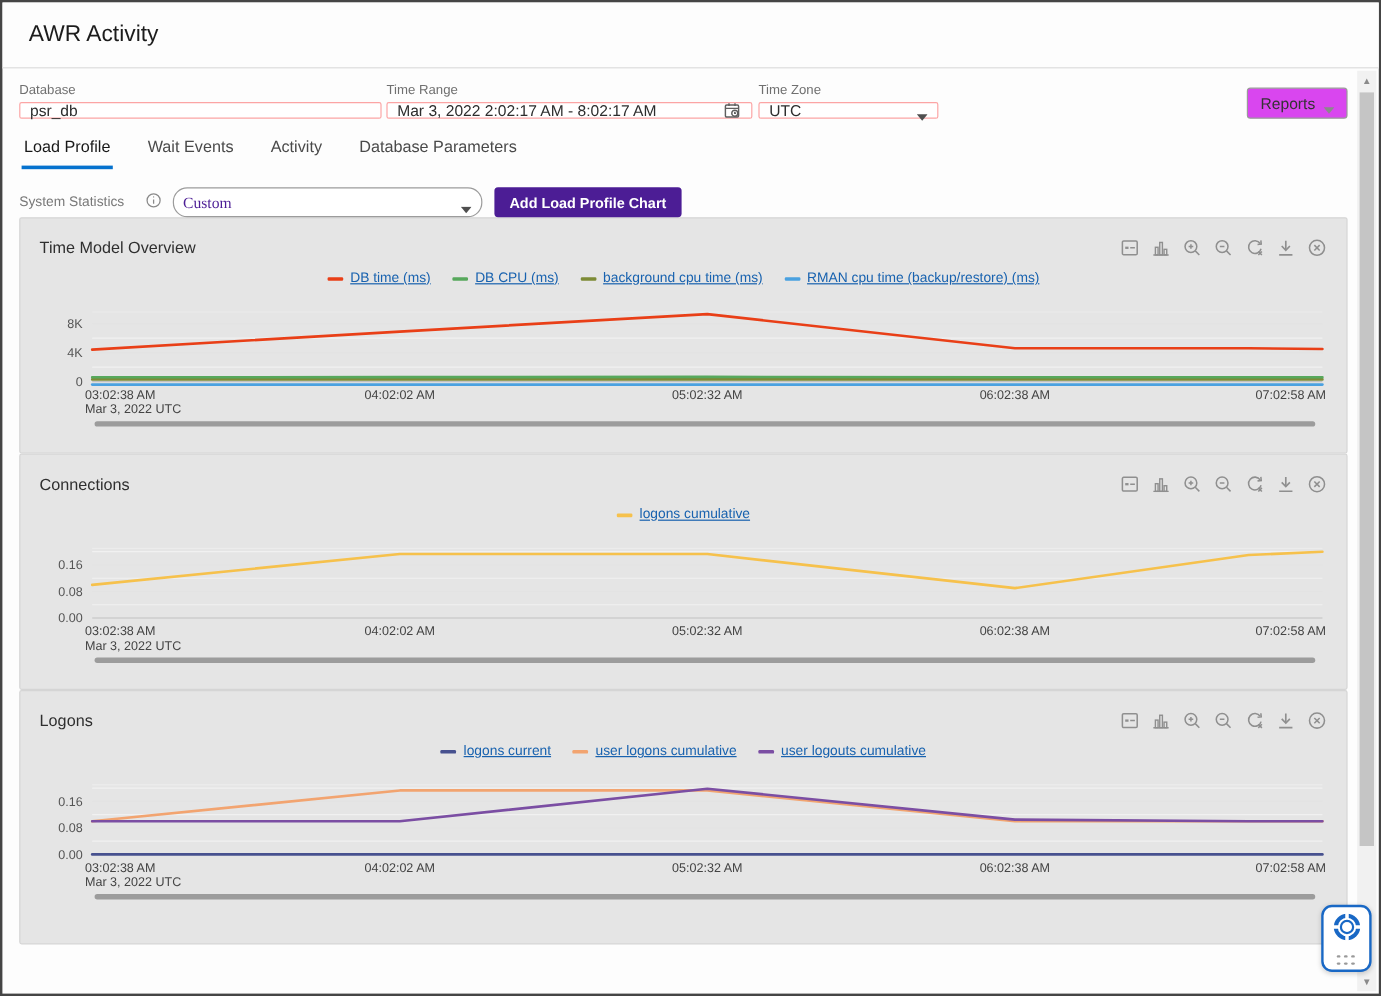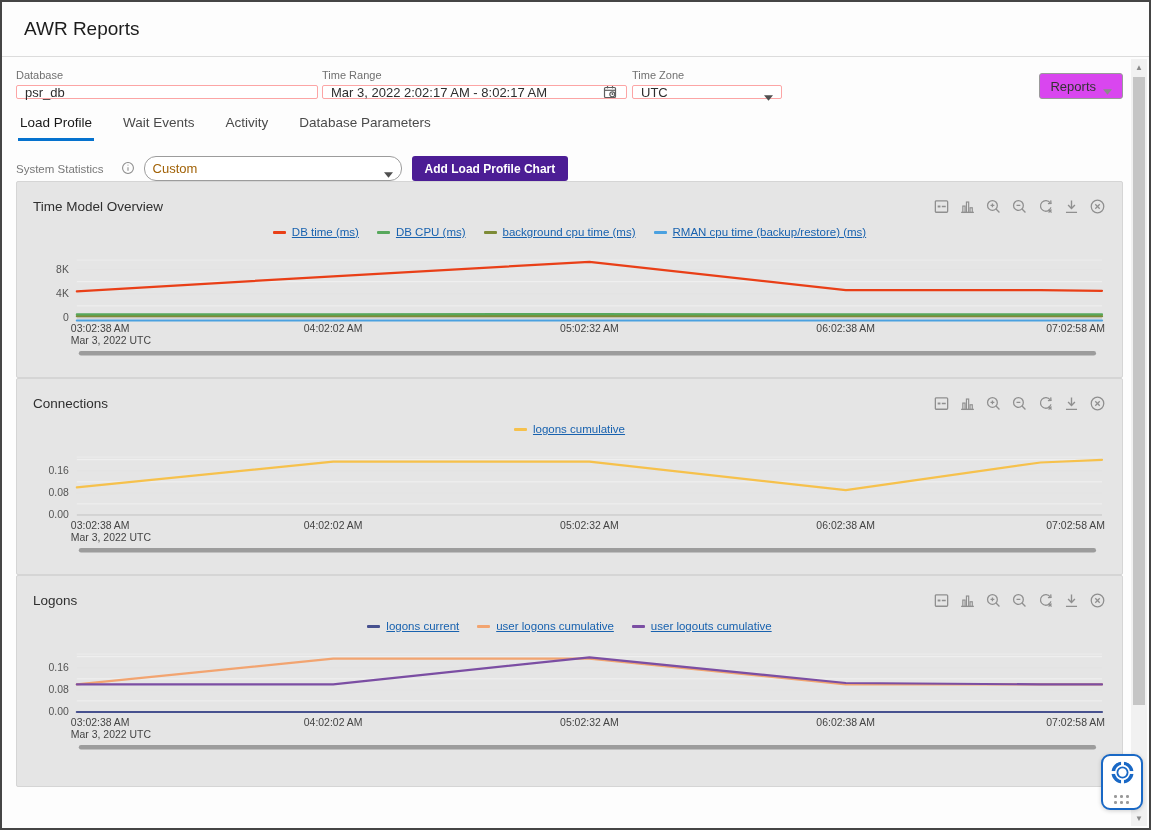--- a/index.html
+++ b/index.html
@@ -31,21 +31,21 @@
   .caret { width:9px; height:6px; display:inline-block; }
   
   .tabs { display:flex; margin-top:12px; padding-left:2px; }
   .tab { margin-right:27px; padding:4px 2px 8px; font-size:13.5px; color:#4a4a4a; cursor:pointer;
     border-bottom:3px solid transparent; }
   .tab.active { color:#181818; border-bottom-color:#0572ce; }
   
   .stats-row { display:flex; align-items:center; margin-top:15px; }
   .stats-label { font-size:11.5px; color:#787878; display:flex; align-items:center; gap:17px; }
   .select-box { width:258px; height:25px; border:1px solid #9c9c9c; border-radius:12px; background:#fff;
-    display:flex; align-items:center; padding:0 8px; font-size:13px; color:#a16207; margin-left:9px; cursor:pointer; }
+    display:flex; align-items:center; padding:0 8px; font-size:13px; color:#4c1d95; margin-left:9px; cursor:pointer;font-family:Liberation Serif, serif; }
   .btn-primary { margin-left:10px; height:25px; background:#4c1d95; border:none; border-radius:3px;
     color:#fff; font-weight:bold; font-size:12px; padding:0 13px; cursor:pointer; }
   
   .card { border:1px solid #d5d5d5; border-radius:2px; background:#e5e5e5; margin-top:0;
     height:197px; padding:13px 16px 8px; overflow:hidden; }
   .card.cut { height:212px; }
   .card-head { display:flex; justify-content:space-between; align-items:center; height:22px; }
   .card-title { font-size:13.5px; color:#2f2f2f; }
   .chart-toolbar { display:flex; align-items:center; gap:9px; }
   .tbicon { width:17px; height:17px; color:#8f8f8f; cursor:pointer; display:inline-block; }
@@ -69,21 +69,21 @@
     display:flex; flex-direction:column; align-items:center; justify-content:center; gap:5px; cursor:pointer; }
   .help-dots { display:grid; grid-template-columns:repeat(3,4px); grid-auto-rows:4px; gap:2px; }
   .help-dots i { width:2.6px; height:2.6px; border-radius:50%; background:#9a9a9a; }
 </style>
 </head>
 <body>
 
 <div id="app">
 
   <div class="app-header">
-    <span class="app-title">AWR Reports</span>
+    <span class="app-title">AWR Activity</span>
   </div>
 
   <div class="main">
 
     <div class="filter-row">
       <div class="field w-db">
         <span class="field-label">Database</span>
         <div class="input-box">
           <input value="psr_db" style="">
         </div>

